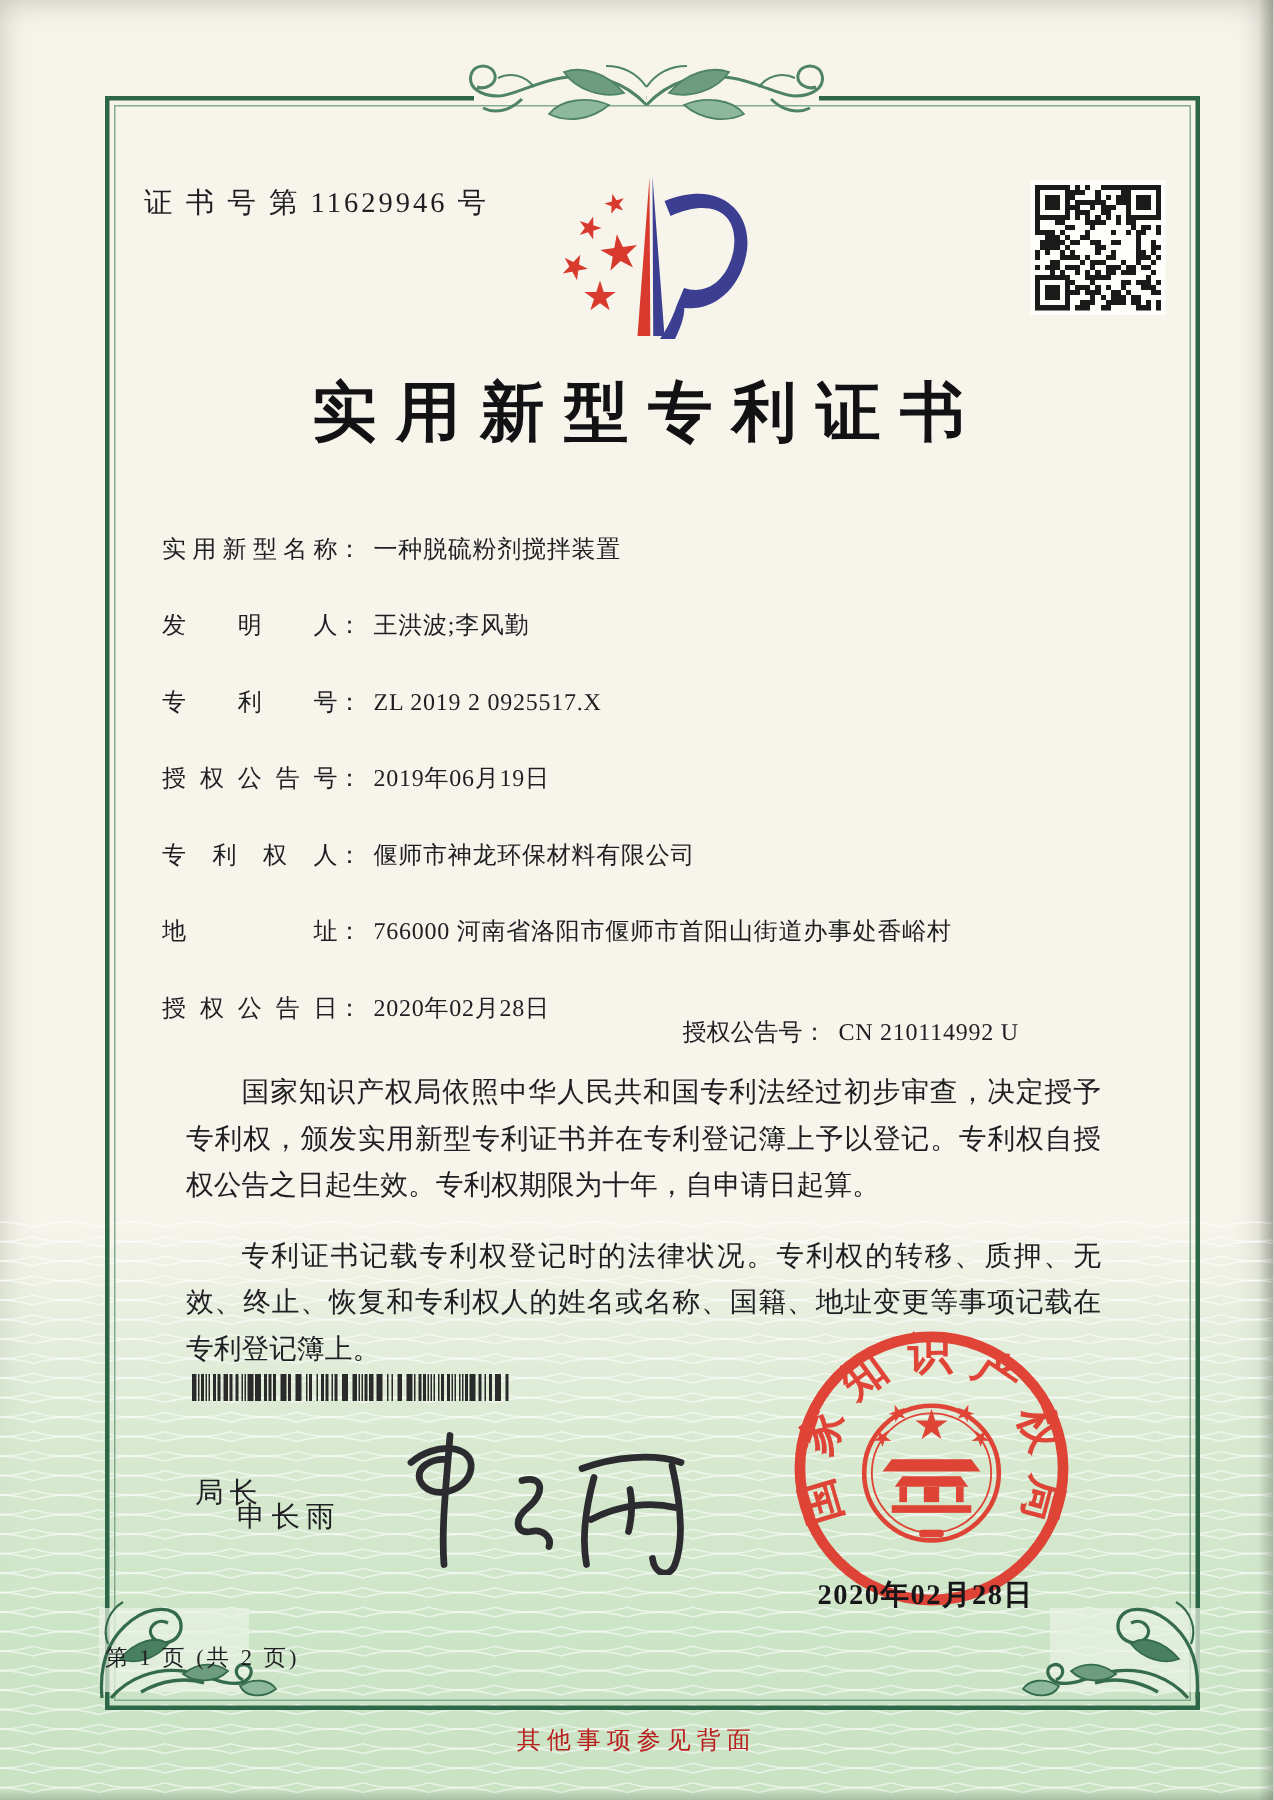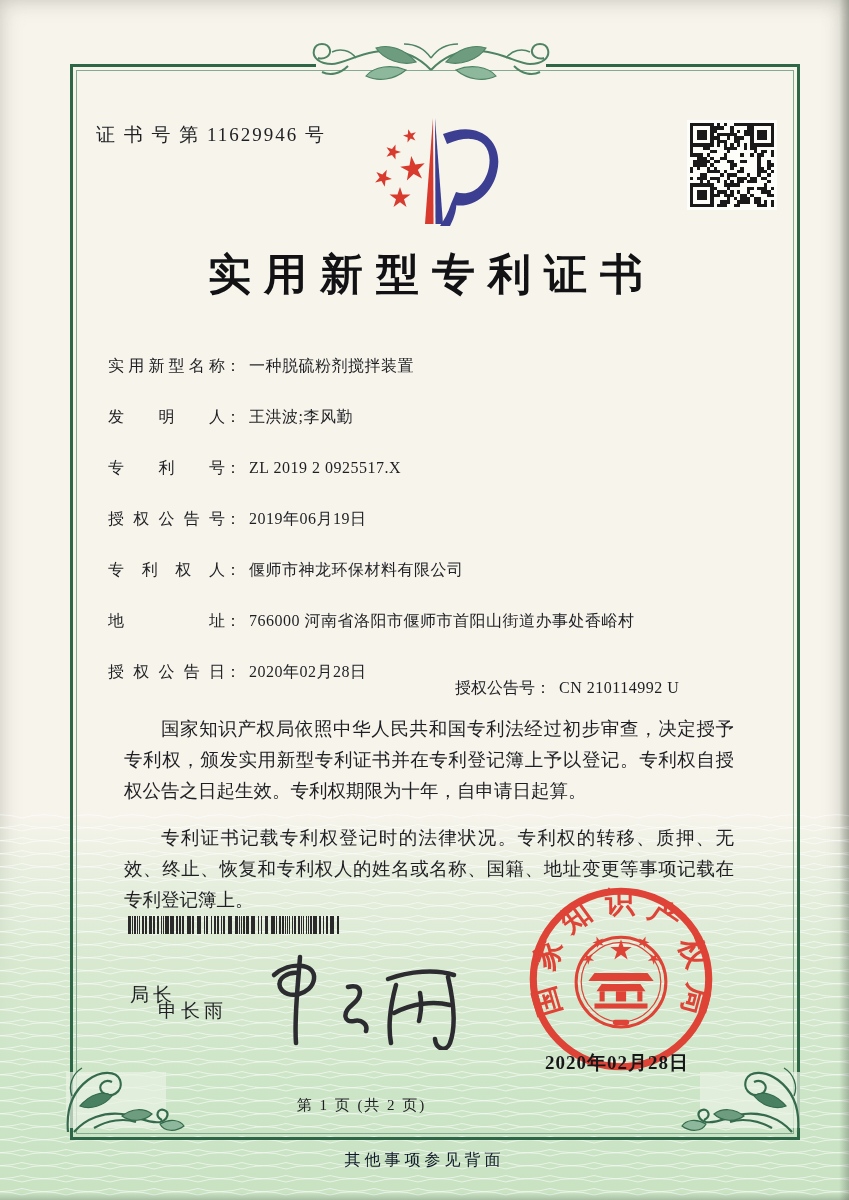--- a/index.html
+++ b/index.html
@@ -48,22 +48,22 @@
   .body-text p{margin:16px;text-indent:2em;}
 
   .barcode{position:absolute;left:128px;top:916px;}
   .signer{position:absolute;left:130px;font-size:19px;letter-spacing:4px;}
   .signer.t1{top:982px;}
   .signer.t2{top:998px;margin-left:28px;}
   .signature{position:absolute;left:238px;top:945px;}
   .seal{position:absolute;left:519px;top:877px;z-index:5;}
   .seal-date{position:absolute;left:507px;top:1050px;width:220px;text-align:center;z-index:6;
              font-size:19px;font-weight:600;letter-spacing:1px;color:#17171a;}
-  .page-info{position:absolute;left:70px;top:1096px;width:583px;text-align:center;font-size:15px;letter-spacing:2px;}
-  .back-note{position:absolute;left:0;top:1150px;width:849px;text-align:center;font-size:16px;letter-spacing:4px;color:#0f172a;}
+  .page-info{position:absolute;left:70px;top:1096px;width:583px;font-size:15px;letter-spacing:2px;}
+  .back-note{position:absolute;left:0;top:1150px;width:849px;text-align:center;font-size:16px;letter-spacing:4px;color:#b91c1c;}
 </style>
 </head>
 <body>
 
 <div class="page">
 
   <div class="green-band">
     <svg id="waves" width="849" height="388">
         <path d="M-22 6.0 q22 -6.5 44 0 q22 -6.5 44 0 q22 -6.5 44 0 q22 -6.5 44 0 q22 -6.5 44 0 q22 -6.5 44 0 q22 -6.5 44 0 q22 -6.5 44 0 q22 -6.5 44 0 q22 -6.5 44 0 q22 -6.5 44 0 q22 -6.5 44 0 q22 -6.5 44 0 q22 -6.5 44 0 q22 -6.5 44 0 q22 -6.5 44 0 q22 -6.5 44 0 q22 -6.5 44 0 q22 -6.5 44 0 q22 -6.5 44 0 q22 -6.5 44 0" fill="none" stroke="rgba(255,255,255,0.55)" stroke-width="1.1"></path>
         <path d="M-22 12.5 q22 6.5 44 0 q22 6.5 44 0 q22 6.5 44 0 q22 6.5 44 0 q22 6.5 44 0 q22 6.5 44 0 q22 6.5 44 0 q22 6.5 44 0 q22 6.5 44 0 q22 6.5 44 0 q22 6.5 44 0 q22 6.5 44 0 q22 6.5 44 0 q22 6.5 44 0 q22 6.5 44 0 q22 6.5 44 0 q22 6.5 44 0 q22 6.5 44 0 q22 6.5 44 0 q22 6.5 44 0 q22 6.5 44 0" fill="none" stroke="rgba(255,255,255,0.55)" stroke-width="1.1"></path>

